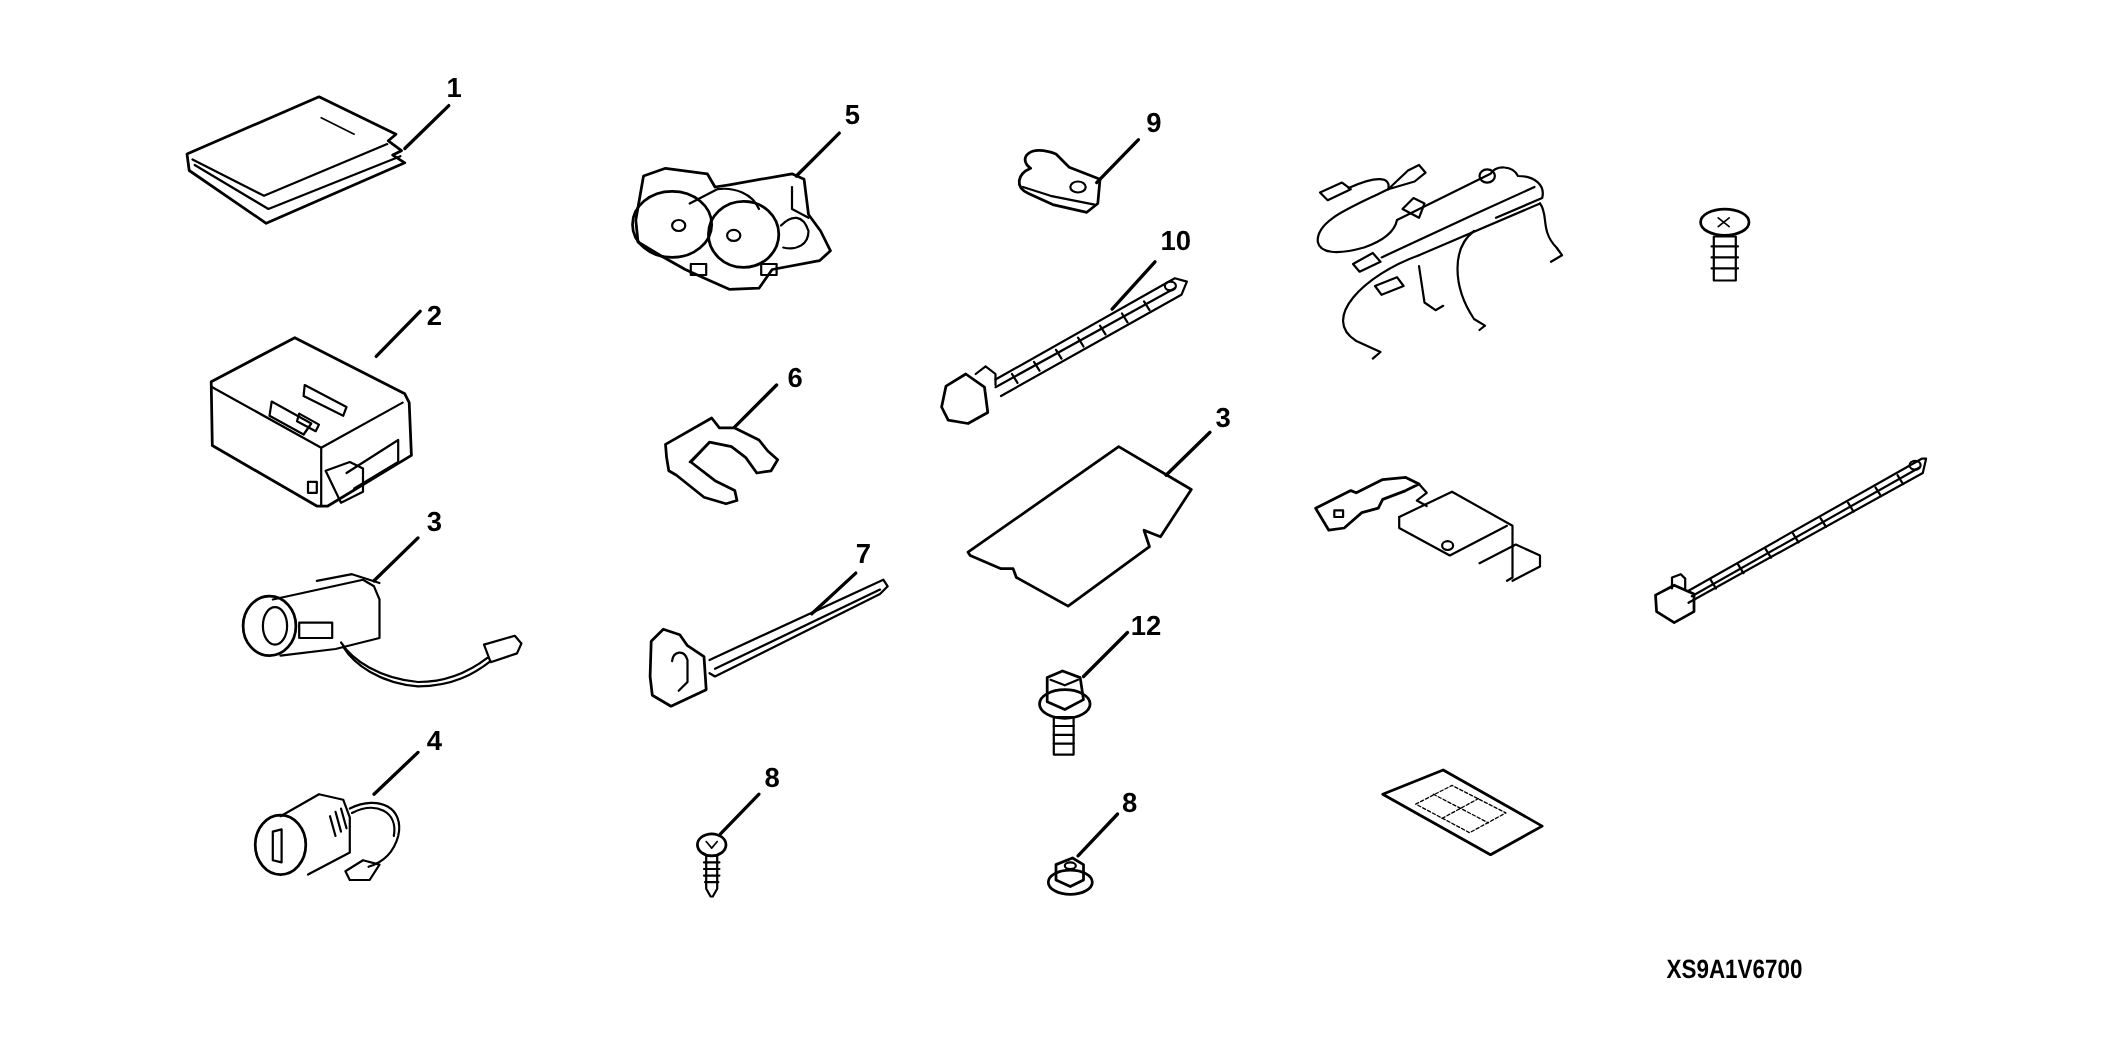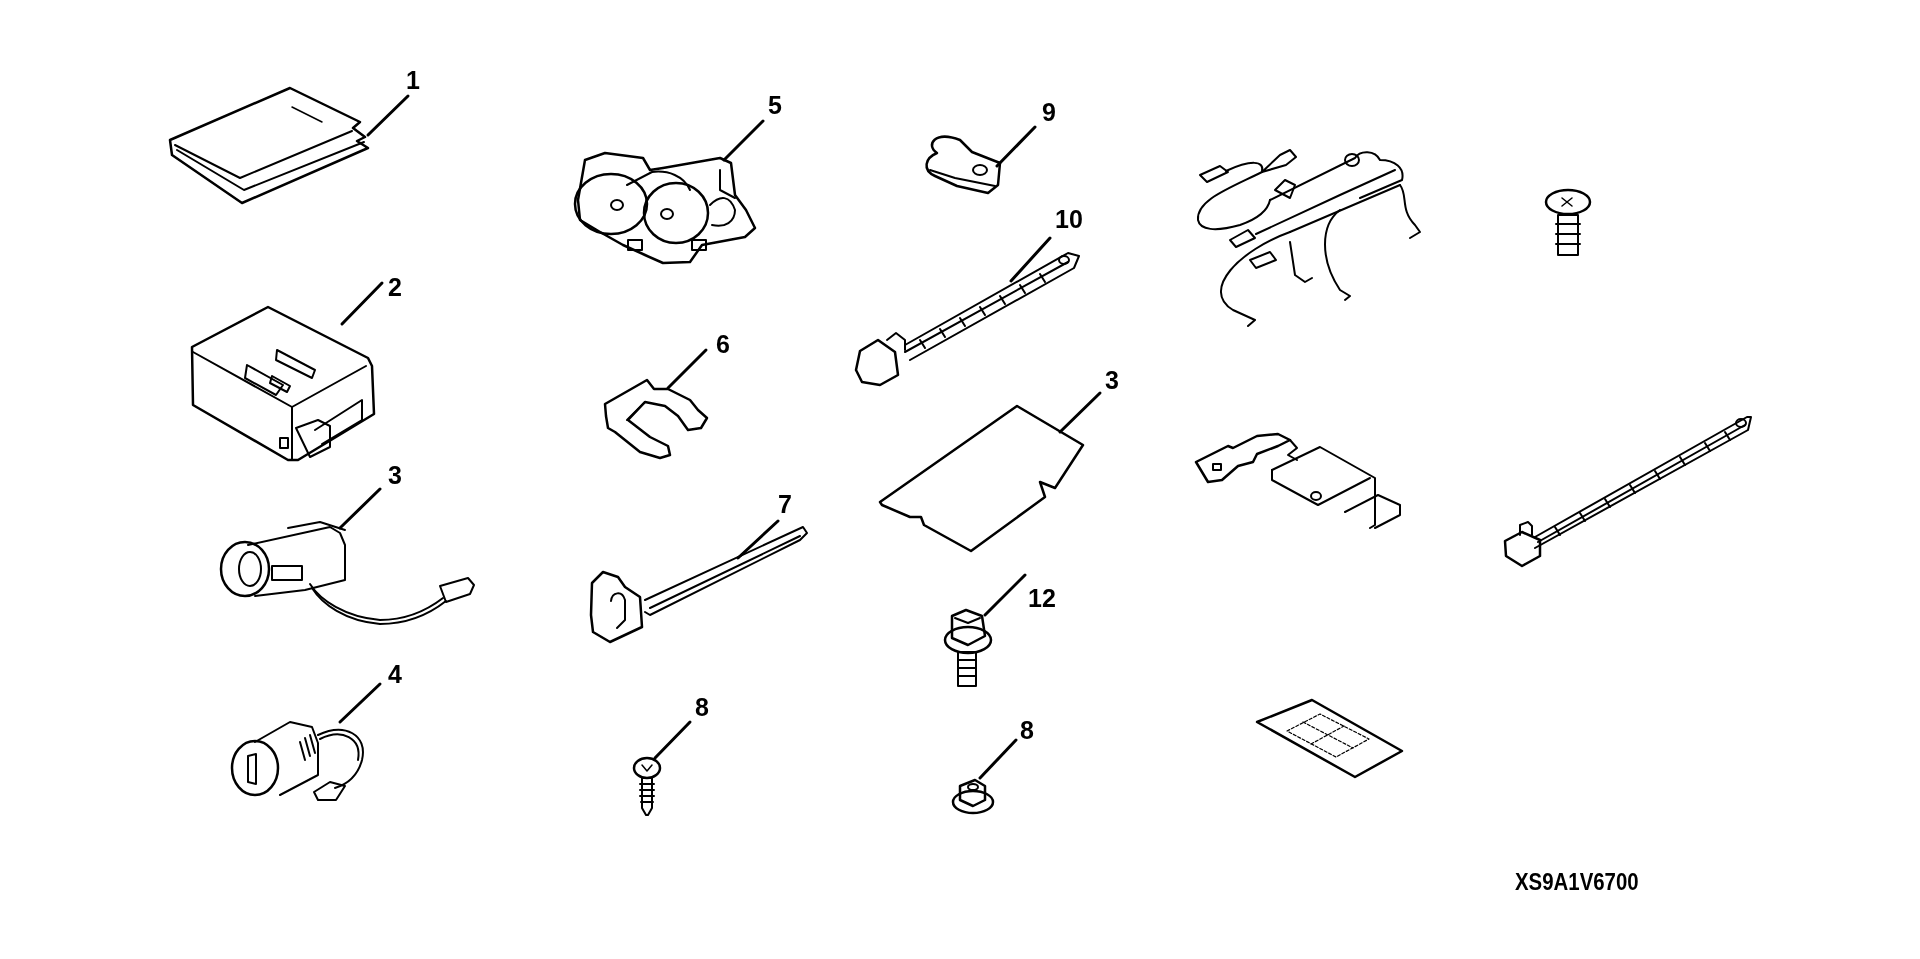--- a/index.html
+++ b/index.html
@@ -188,17 +188,17 @@
 <div class="callout" style="left:388px;top:275px;">2</div>
 <div class="callout" style="left:388px;top:463px;">3</div>
 <div class="callout" style="left:388px;top:662px;">4</div>
 <div class="callout" style="left:768px;top:93px;">5</div>
 <div class="callout" style="left:716px;top:332px;">6</div>
 <div class="callout" style="left:778px;top:492px;">7</div>
 <div class="callout" style="left:695px;top:695px;">8</div>
 <div class="callout" style="left:1042px;top:100px;">9</div>
 <div class="callout" style="left:1055px;top:207px;">10</div>
 <div class="callout" style="left:1105px;top:368px;">3</div>
-<div class="callout" style="left:1028px;top:586px;">12</div>
+<div class="callout" style="left:1028px;top:557px;">12</div>
 <div class="callout" style="left:1020px;top:718px;">8</div>
 
 <div class="code" style="left:1515px;top:868px;">XS9A1V6700</div>
 </div>
 
 </body></html>

